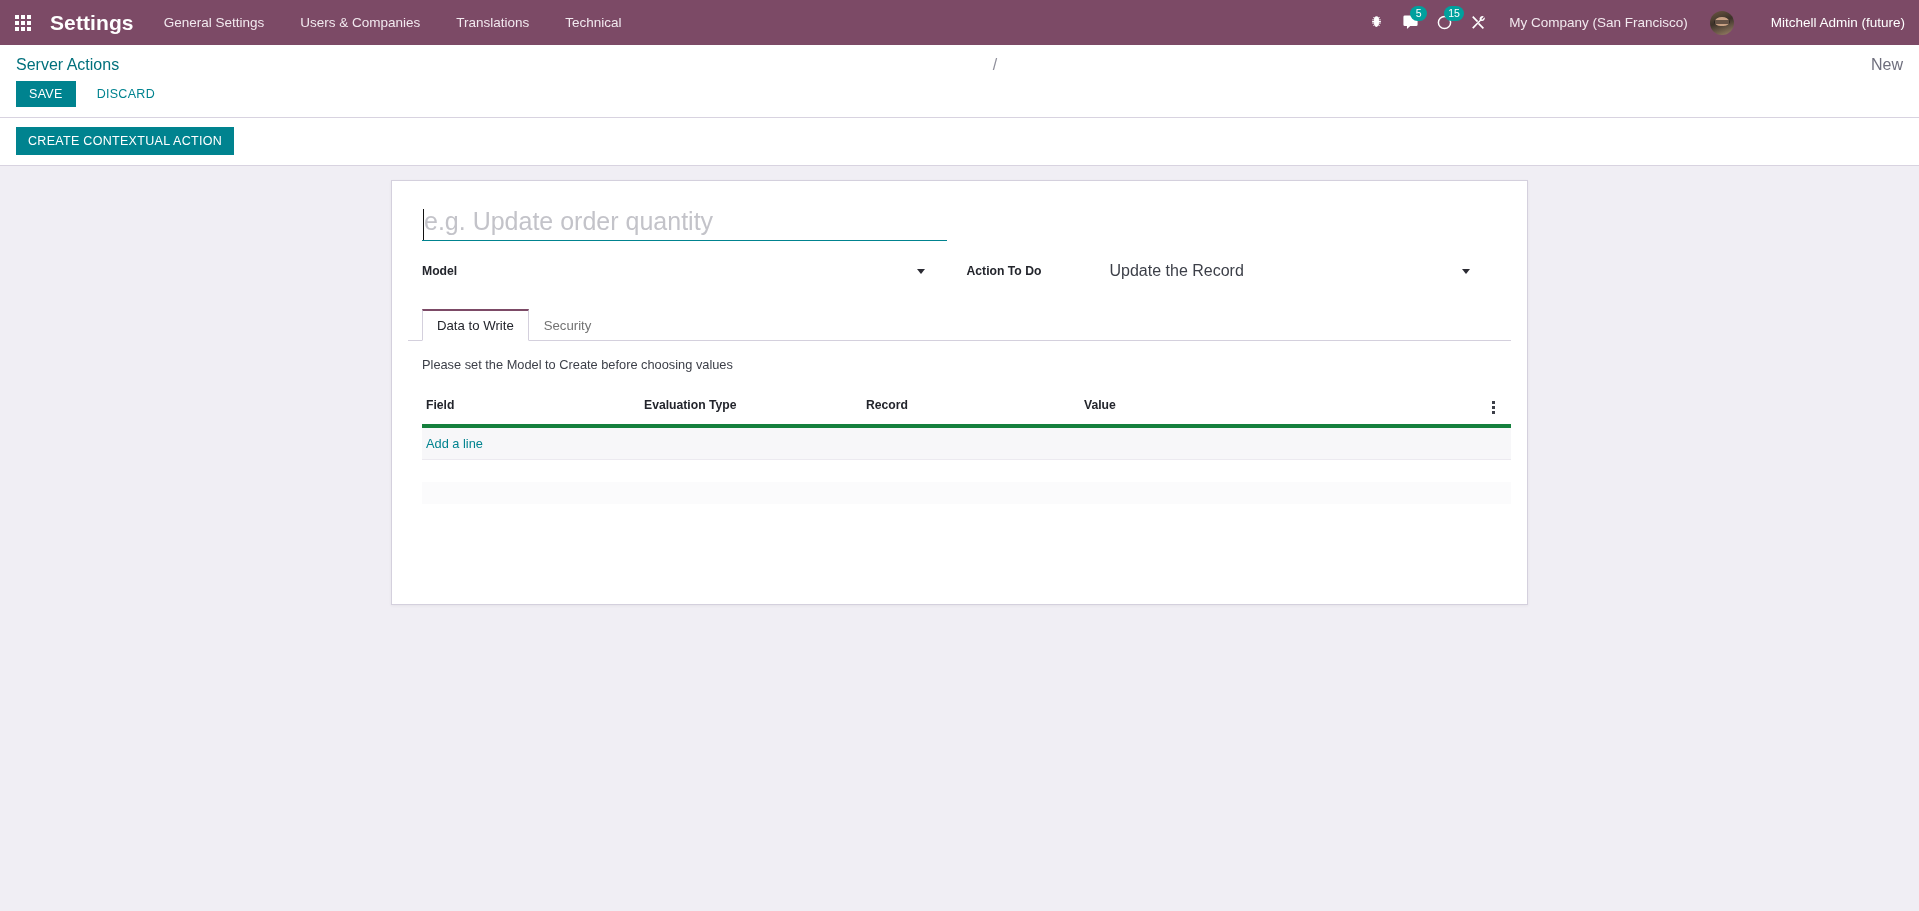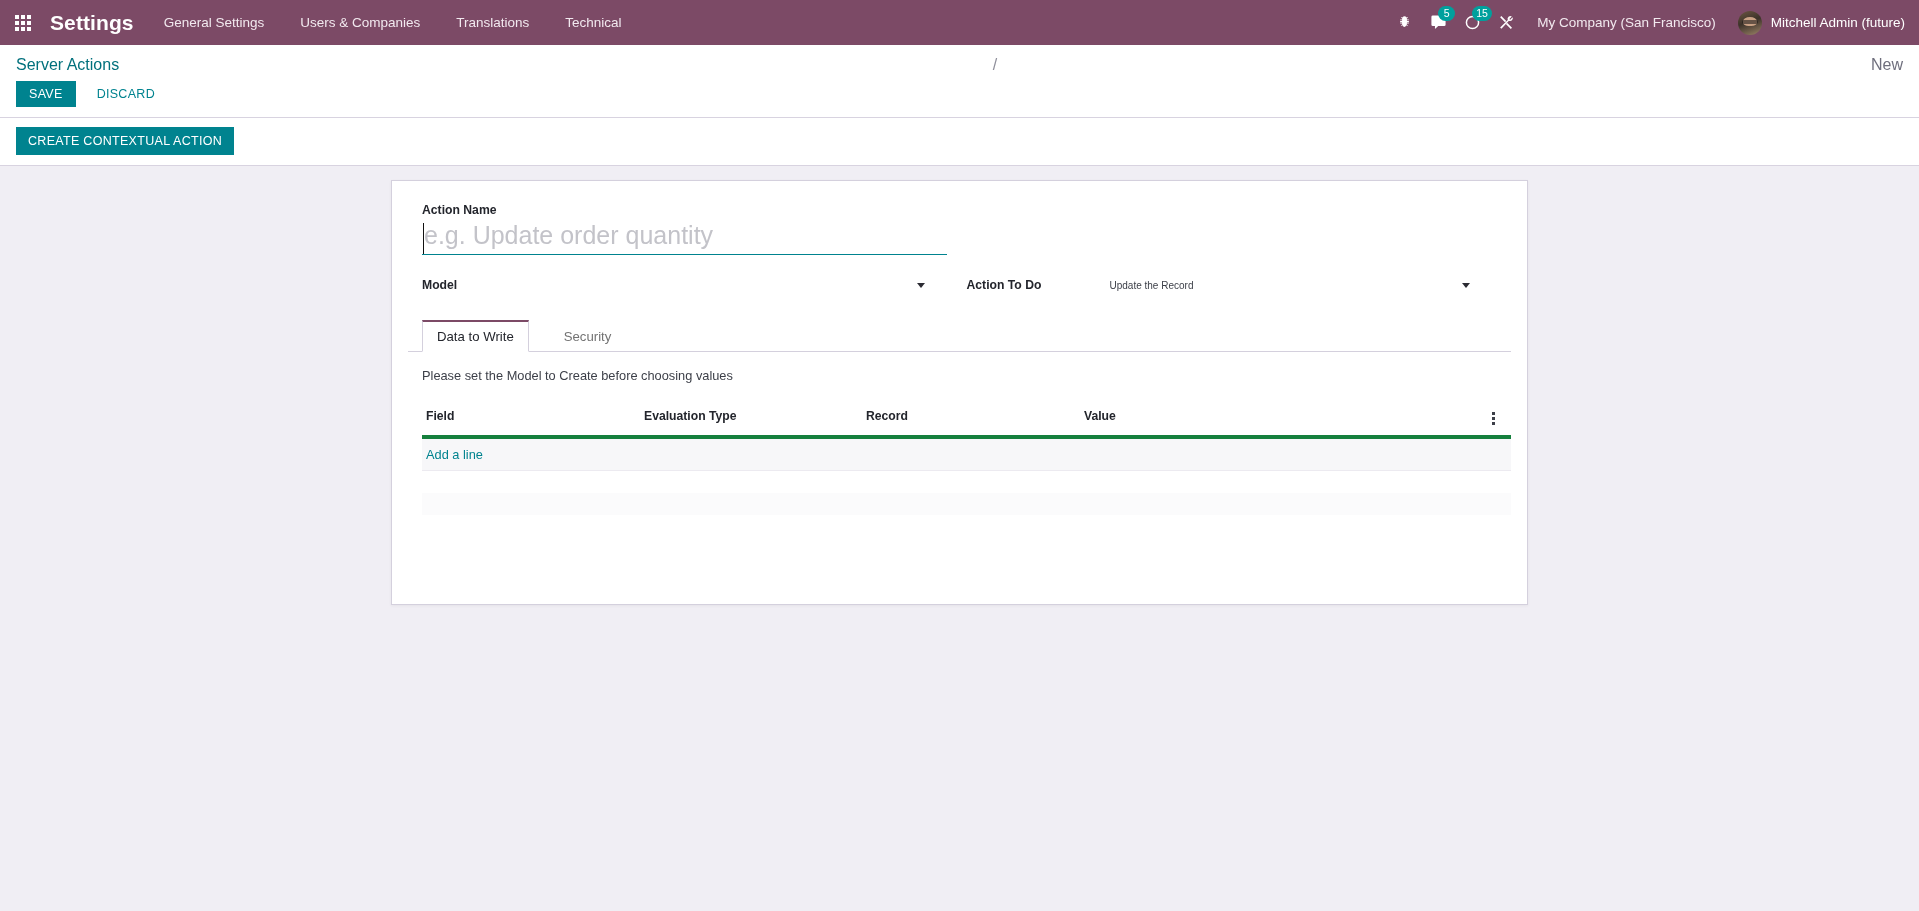--- a/index.html
+++ b/index.html
@@ -87,20 +87,21 @@
     padding: 0 14px;
     line-height: 45px;
     cursor: pointer;
     white-space: nowrap;
   }
   .user-menu {
     display: flex; align-items: center;
     cursor: pointer;
     padding-left: 8px;
     height: 45px;
+    gap: 28px;
   }
   .avatar {
     width: 24px; height: 24px;
     border-radius: 50%;
     background: linear-gradient(160deg,#6d5742 0%,#3c3229 45%,#9d8468 100%);
     margin-right: 9px;
     overflow: hidden;
     position: relative;
     flex: 0 0 auto;
   }
@@ -254,21 +255,21 @@
   .select-line {
     position: relative;
     flex: 1 1 auto;
     max-width: 363px;
   }
   .select-line input.sel {
     width: 100%;
     border: none;
     outline: none;
     background: transparent;
-    font-size: 10px;
+    font-size: 16px;
     font-family: inherit;
     color: #3c3f48;
     padding: 1px 18px 3px 1px;
     border-radius: 0;
   }
   .underline-dark { border-bottom: 1px solid #1c1c22; }
   .caret-down {
     position: absolute;
     right: 2px; top: 8px;
     width: 0; height: 0;
@@ -277,21 +278,20 @@
     border-top: 5px solid #2b2b33;
     pointer-events: none;
   }
 
   
   .notebook { margin-top: 26px; }
   .tabs {
     display: flex;
     border-bottom: 1px solid #d4d0dd;
     padding-left: 14px;
-    gap: 20px;
   }
   .tab {
     font-size: 13.2px;
     color: #737373;
     padding: 8px 14px 7px 14px;
     cursor: pointer;
     border: 1px solid transparent;
     margin-bottom: -1px;
     background: transparent;
   }
@@ -442,21 +442,20 @@
 </div>
 
 <div class="action-bar">
   <button class="btn-contextual">CREATE CONTEXTUAL ACTION</button>
 </div>
 
 <div class="sheet-bg">
   <div class="sheet">
 
     <div class="title-field-wrap">
-      <label class="field-label">Action Name</label>
       <div class="title-input-line">
         <span class="caret"></span>
         <input class="title-input" type="text" placeholder="e.g. Update order quantity" value="" style="">
       </div>
     </div>
 
     <div class="form-row">
 
       <div class="form-col">
         <label class="lbl">Model</label>

